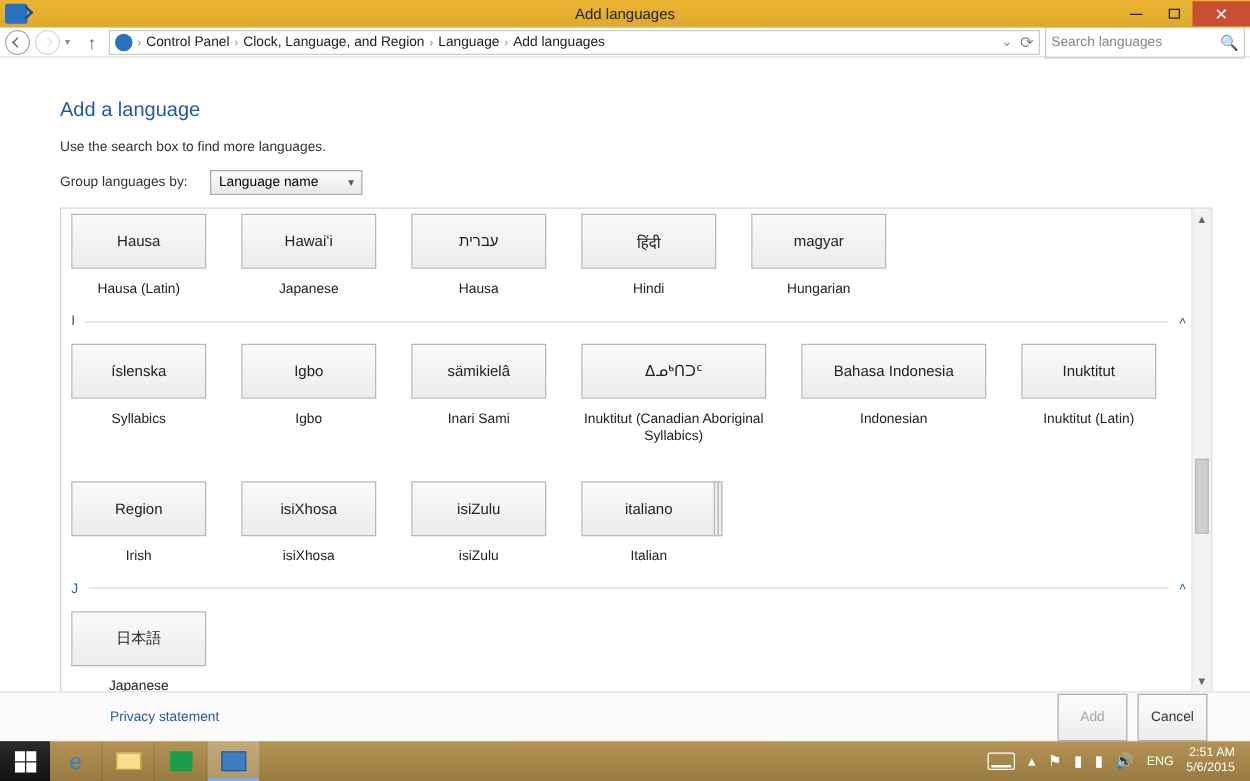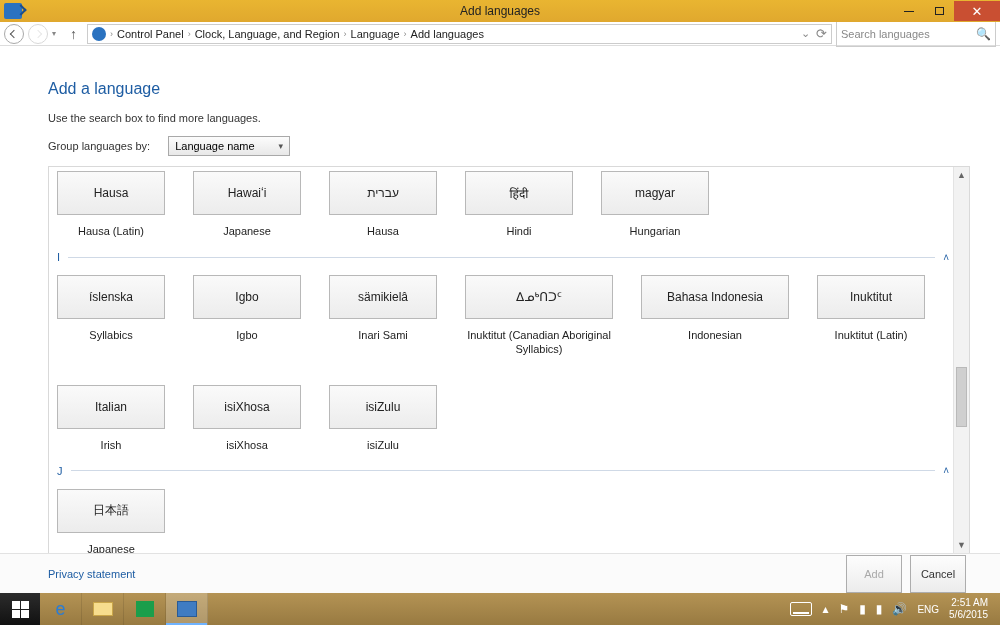--- a/index.html
+++ b/index.html
@@ -61,21 +61,21 @@
   .lettersep .line{ flex:1; height:1px; background:#cfd9e6;}
   .lettersep .chev{ color:#1e5da3; font-size:10px; margin-right:4px;}
 
   .vscroll{ position:absolute; top:0; right:0; bottom:0; width:16px; background:#f2f2f2; border-left:1px solid #e3e3e3;}
   .vscroll .thumb{ position:absolute; left:2px; right:2px; top:200px; height:60px; background:#cfcfcf; border:1px solid #b9b9b9;}
   .vscroll .arr{ position:absolute; left:0; right:0; height:16px; display:flex;align-items:center;justify-content:center; color:#666; font-size:9px;}
   .vscroll .arr.top{ top:0;} .vscroll .arr.bot{ bottom:0;}
 
   
   .footer{ position:absolute; left:0; right:0; bottom:32px; height:40px; border-top:1px solid #e2e2e2; background:#fbfbfb; display:flex; align-items:center; padding:0 34px 0 48px;}
-  .footer a{ color:#1e5da3; text-decoration:none; font-size:11px;}
+  .footer a{ color:#1e5da3; text-decoration:none; font-size:11px;margin-left:40px;}
   .footer .btns{ margin-left:auto; display:flex; gap:8px;}
   .wbtn{ min-width:56px; height:38px; border:1px solid #adadad; background:linear-gradient(#fdfdfd,#ececec); font-size:11px; display:flex;align-items:center;justify-content:center; color:#333;}
   .wbtn.disabled{ color:#a9a9a9;}
 
   
   .taskbar{ position:absolute; left:0; right:0; bottom:0; height:32px; background:linear-gradient(#b49354,#987a41); display:flex; align-items:stretch;}
   .taskbar .start{ width:40px; background:linear-gradient(#2c2c2c,#111); display:flex;align-items:center;justify-content:center;}
   .winlogo{ display:grid; grid-template-columns:8px 8px; grid-template-rows:8px 8px; gap:1px;}
   .winlogo span{ background:#fff;}
   .taskicon{ width:42px; display:flex;align-items:center;justify-content:center; border-right:1px solid rgba(0,0,0,.1);}
@@ -194,30 +194,34 @@
           </div>
           <div class="tile wide">
             <div class="tilebox wide">Bahasa Indonesia</div>
             <div class="cap">Indonesian</div>
           </div>
           <div class="tile">
             <div class="tilebox">Inuktitut</div>
             <div class="cap">Inuktitut (Latin)</div>
           </div>
           <div class="tile">
-            <div class="tilebox">Italian</div>
+            <div class="tilebox">Region</div>
             <div class="cap">Irish</div>
           </div>
           <div class="tile">
             <div class="tilebox">isiXhosa</div>
             <div class="cap">isiXhosa</div>
           </div>
           <div class="tile">
             <div class="tilebox">isiZulu</div>
             <div class="cap">isiZulu</div>
+          </div>
+          <div class="tile">
+            <div class="tilebox stack">italiano</div>
+            <div class="cap">Italian</div>
           </div>
         </div>
         <div class="lettersep">
           <span class="ltr">J</span>
           <div class="line"></div>
           <span class="chev">˄</span>
         </div>
         <div class="tiles">
           <div class="tile">
             <div class="tilebox">日本語</div>

